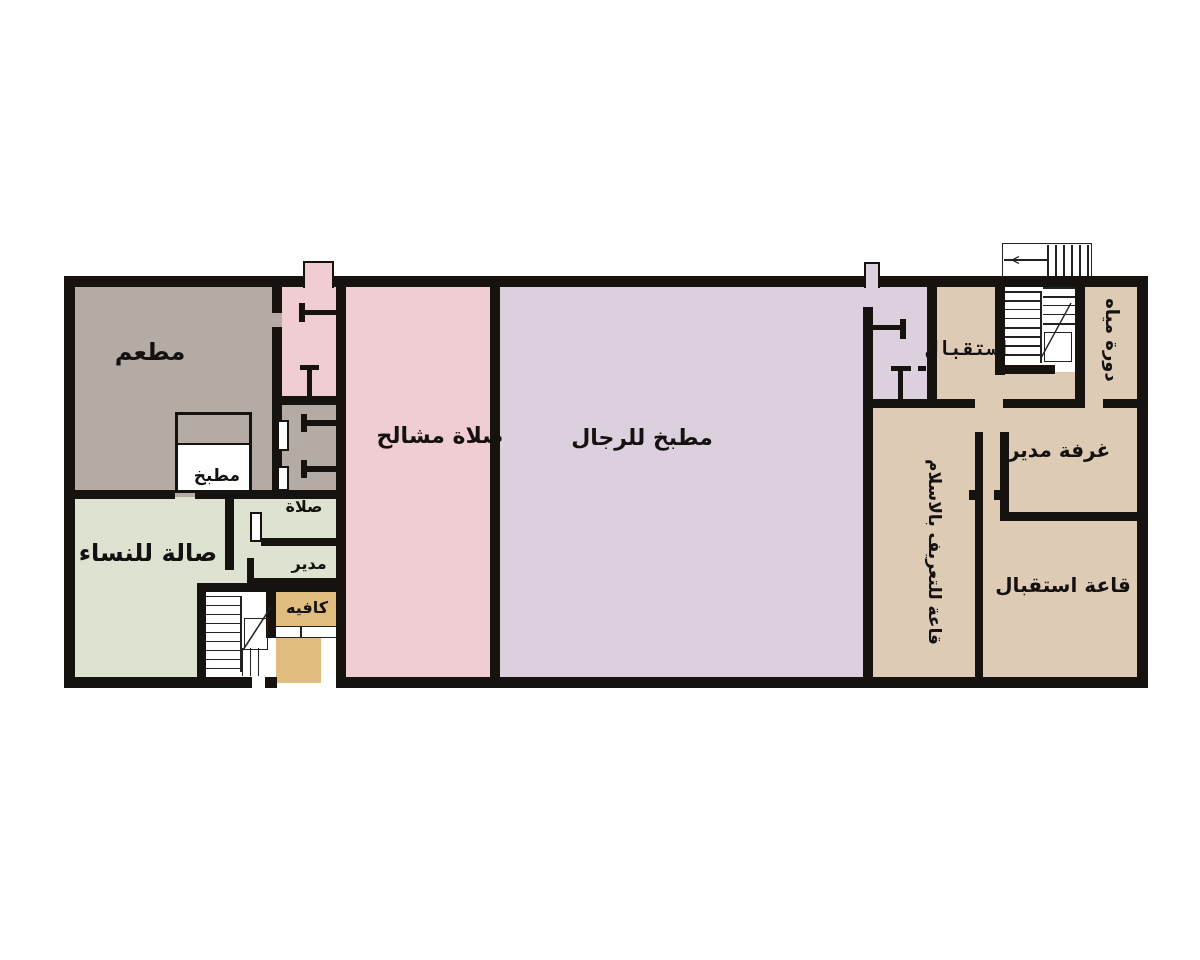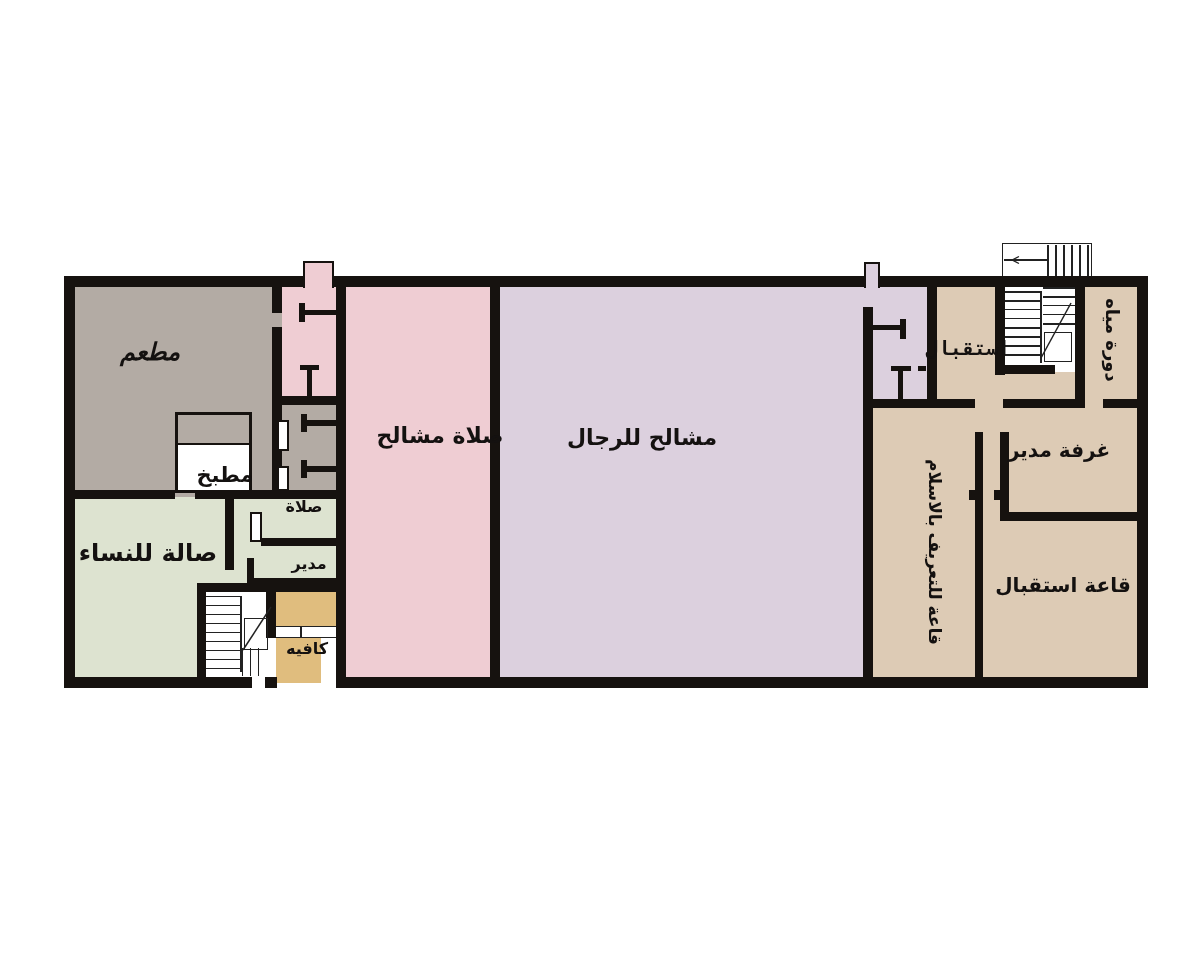--- a/index.html
+++ b/index.html
@@ -119,27 +119,27 @@
   <div class="stairbox outline" style="left:1002px;top:243px;width:90px;height:35px;"></div>
   <div class="treads-v" style="left:1047px;top:245px;width:43px;height:31px;"></div>
   <div class="thinline" style="left:1004px;top:259px;width:43px;height:1.5px;"></div>
 
   <svg class="overlay" width="1200" height="960">
     <path d="M243,650 L271,607" stroke="#222" stroke-width="1.5"></path>
     <path d="M1041,358 L1071,303" stroke="#222" stroke-width="1.5"></path>
     <path d="M1044,260 L1012,260 M1012,260 l7,-3.5 M1012,260 l7,3.5" stroke="#222" stroke-width="1.2" fill="none"></path>
   </svg>
 
-  <div class="label" style="left:150px;top:352px;font-size:24px;font-style:italic;">مطعم</div>
-  <div class="label" style="left:217px;top:475px;font-size:21px;margin-left:8px;">مطبخ</div>
+  <div class="label" style="left:150px;top:352px;font-size:24px;">مطعم</div>
+  <div class="label" style="left:217px;top:475px;font-size:17px;">مطبخ</div>
   <div class="label" style="left:148px;top:553px;font-size:24px;">صالة للنساء</div>
   <div class="label" style="left:304px;top:507px;font-size:16px;">صلاة</div>
   <div class="label" style="left:309px;top:564px;font-size:16px;">مدير</div>
-  <div class="label" style="left:307px;top:608px;font-size:16px;margin-top:41px;">كافيه</div>
+  <div class="label" style="left:307px;top:608px;font-size:16px;">كافيه</div>
   <div class="label" style="left:440px;top:436px;font-size:22px;">صلاة مشالح</div>
-  <div class="label" style="left:642px;top:438px;font-size:22px;">مشالح للرجال</div>
+  <div class="label" style="left:642px;top:438px;font-size:22px;">مطبخ للرجال</div>
   <div class="label" style="left:968px;top:350px;font-size:20px;font-family:Liberation Mono, monospace;">استقبال</div>
   <div class="label vert" style="left:1112px;top:340px;font-size:18px;">دورة مياه</div>
   <div class="label" style="left:1059px;top:450px;font-size:20px;">غرفة مدير</div>
   <div class="label" style="left:1063px;top:585px;font-size:20px;">قاعة استقبال</div>
   <div class="label vert" style="left:934px;top:552px;font-size:17px;">قاعة للتعريف بالاسلام</div>
 
 </div>
 
 </body></html>

